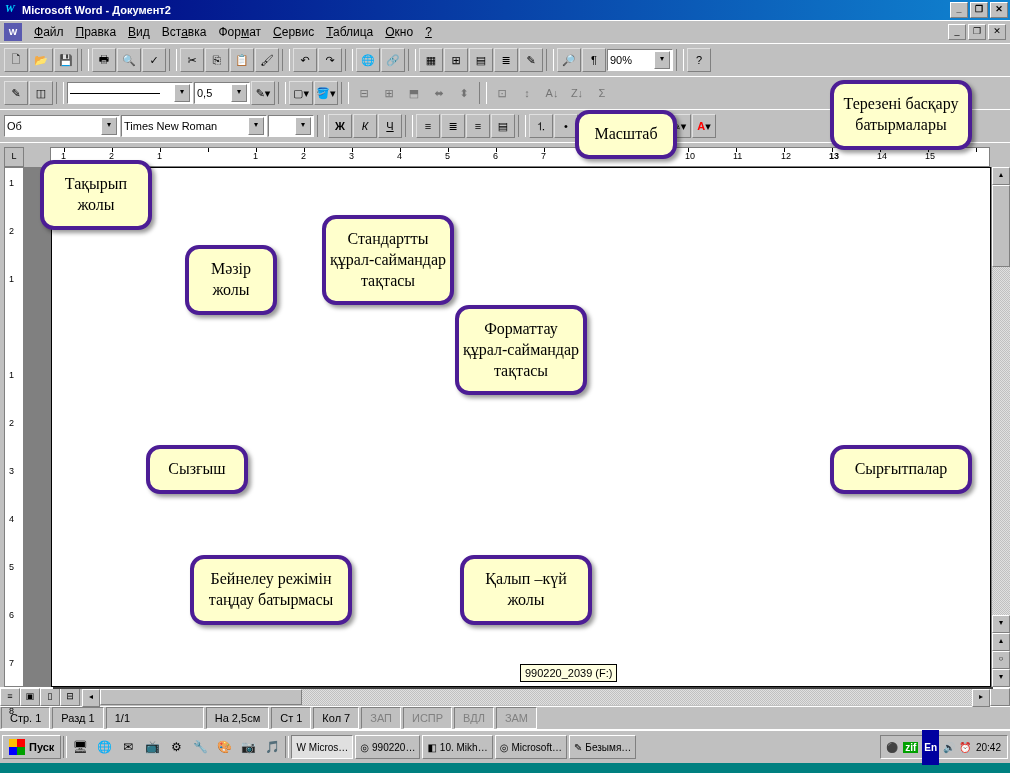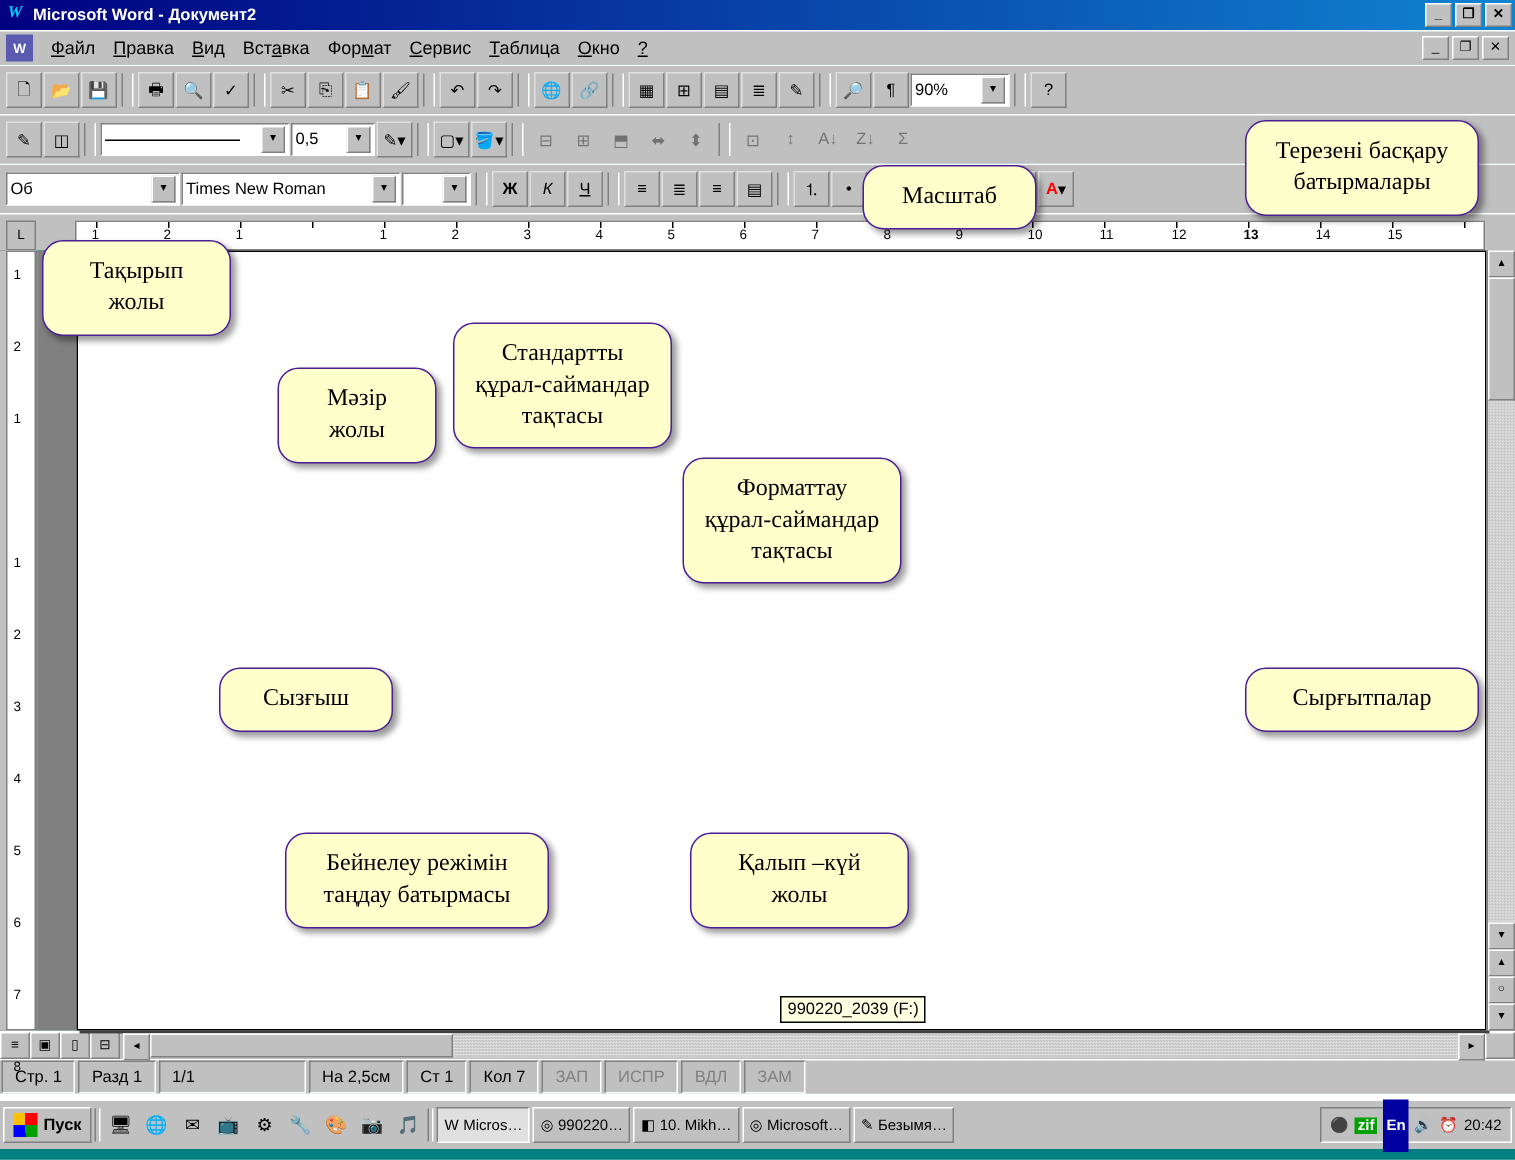--- a/index.html
+++ b/index.html
@@ -39,28 +39,28 @@
 .view-btns{background:#c0c0c0;height:18px;display:flex;align-items:center;border-top:1px solid #fff}
 .vbtn{width:18px;height:16px;border:1px solid;border-color:#fff #808080 #808080 #fff;background:#c0c0c0;font-size:9px;text-align:center;line-height:14px}
 .hscroll{flex:1;height:16px;background:#c0c0c0;position:relative;margin-left:2px}
 .hscroll .arrow.left{left:0;top:0}
 .hscroll .arrow.right{right:0;top:0}
 .hscroll .track{position:absolute;left:18px;right:18px;top:0;bottom:0;background:repeating-conic-gradient(#c0c0c0 0% 25%,#e0e0e0 0% 50%) 50%/2px 2px}
 .hscroll .thumb{position:absolute;left:18px;top:0;bottom:0;width:200px;background:#c0c0c0;border:1px solid;border-color:#fff #808080 #808080 #fff}
 .statusbar{background:#c0c0c0;height:22px;display:flex;align-items:center;border-top:1px solid #fff;font-size:11px}
 .statcell{padding:2px 8px;border:1px solid;border-color:#808080 #fff #fff #808080;margin:1px;height:16px;line-height:16px}
 .statcell.dim{color:#808080}
-.taskbar{background:#c0c0c0;height:28px;display:flex;align-items:center;border-top:5px solid #ffffff;padding:2px;gap:2px;font-size:11px}
+.taskbar{background:#c0c0c0;height:28px;display:flex;align-items:center;border-top:2px solid #ffffff;padding:2px;gap:2px;font-size:11px}
 .start{height:22px;padding:0 6px;background:#c0c0c0;border:1px solid;border-color:#fff #808080 #808080 #fff;display:flex;align-items:center;font-weight:bold}
 .start .winlogo{width:16px;height:16px;margin-right:4px;display:inline-block;background:conic-gradient(#ff0000 0 25%,#00a000 0 50%,#0000ff 0 75%,#ffc000 0)}
 .ql{width:20px;height:20px;border:1px solid transparent;display:flex;align-items:center;justify-content:center;font-size:12px}
 .task{height:22px;padding:0 4px;background:#c0c0c0;border:1px solid;border-color:#fff #808080 #808080 #fff;display:flex;align-items:center;max-width:100px;overflow:hidden;white-space:nowrap;font-size:10px}
 .task.active{border-color:#808080 #fff #fff #808080;background:#e0e0e0}
 .tray{margin-left:auto;height:22px;border:1px solid;border-color:#808080 #fff #fff #808080;display:flex;align-items:center;padding:0 6px;gap:4px;font-size:10px}
-.callout{position:absolute;background:#ffffcc;border:1px solid #4c1d95;border-radius:14px;padding:10px 12px;font-family:"Times New Roman",serif;font-size:16px;text-align:center;box-shadow:3px 3px 4px rgba(0,0,0,0.4);z-index:100;line-height:1.3}
+.callout{position:absolute;background:#ffffcc;border:4px solid #4c1d95;border-radius:14px;padding:10px 2px;font-family:"Times New Roman",serif;font-size:16px;text-align:center;box-shadow:3px 3px 4px rgba(0,0,0,0.4);z-index:100;line-height:1.3}
 .callout-svg{position:absolute;z-index:99;pointer-events:none}
 .tooltip{position:absolute;background:#ffffe1;border:1px solid #000;padding:2px 4px;font-size:11px;z-index:101}
 </style>
 </head>
 <body>
 
 <div class="titlebar">
   <span class="icon">W</span>
   <span>Microsoft Word</span>
   <span>&nbsp;-&nbsp;</span>
@@ -337,22 +337,22 @@
     <polygon points="455,135 505,300 475,320"></polygon>
     <polygon points="700,70 640,115 650,135"></polygon>
     <polygon points="980,16 920,85 950,110"></polygon>
     <polygon points="12,395 150,460 135,480"></polygon>
     <polygon points="1000,345 920,455 935,480"></polygon>
     <polygon points="85,680 240,610 210,590"></polygon>
     <polygon points="400,720 500,605 530,620"></polygon>
   </g>
 </svg>
 
-<div class="callout" style="left:28px;top:160px;width:100px">Тақырып жолы</div>
+<div class="callout" style="left:40px;top:160px;width:100px">Тақырып жолы</div>
 <div class="callout" style="left:185px;top:245px;width:80px">Мәзір жолы</div>
-<div class="callout" style="left:302px;top:215px;width:120px">Стандартты құрал-саймандар тақтасы</div>
+<div class="callout" style="left:322px;top:215px;width:120px">Стандартты құрал-саймандар тақтасы</div>
 <div class="callout" style="left:455px;top:305px;width:120px">Форматтау құрал-саймандар тақтасы</div>
 <div class="callout" style="left:575px;top:110px;width:90px">Масштаб</div>
 <div class="callout" style="left:830px;top:80px;width:130px">Терезені басқару батырмалары</div>
 <div class="callout" style="left:146px;top:445px;width:90px">Сызғыш</div>
 <div class="callout" style="left:830px;top:445px;width:130px">Сырғытпалар</div>
 <div class="callout" style="left:190px;top:555px;width:150px">Бейнелеу режімін таңдау батырмасы</div>
 <div class="callout" style="left:460px;top:555px;width:120px">Қалып –күй жолы</div>
 
 </body></html>

